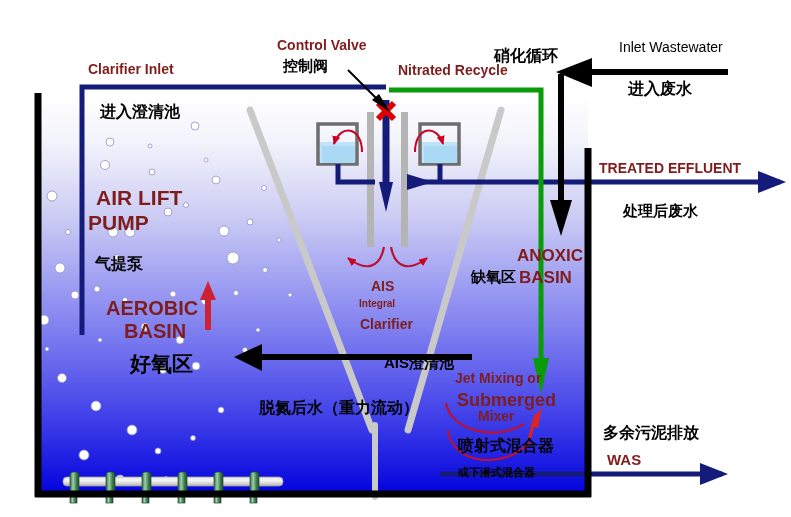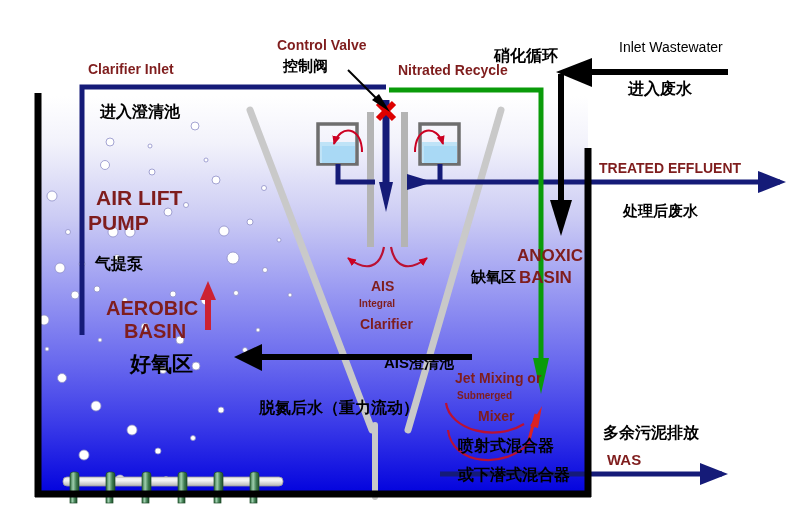--- a/index.html
+++ b/index.html
@@ -245,21 +245,21 @@
   <div class="lbl en" style="left:360px; top:317px; font-size:14px;">Clarifier</div>
   <div class="lbl cn" style="left:384px; top:337px; font-size:15px;margin-top:18px;">AIS澄清池</div>
 
   <div class="lbl en" style="left:517px; top:246px; font-size:17px;">ANOXIC</div>
   <div class="lbl en" style="left:519px; top:268px; font-size:17px;">BASIN</div>
   <div class="lbl cn" style="left:471px; top:269px; font-size:15px;">缺氧区</div>
 
   <div class="lbl cn" style="left:259px; top:399px; font-size:16px;">脱氮后水（重力流动）</div>
 
   <div class="lbl en" style="left:455px; top:371px; font-size:14px;">Jet Mixing or</div>
-  <div class="lbl en" style="left:457px; top:390px; font-size:10px;">Submerged</div>
+  <div class="lbl en" style="left:457px; top:390px; font-size:18px;">Submerged</div>
   <div class="lbl en" style="left:478px; top:409px; font-size:14px;">Mixer</div>
   <div class="lbl cn" style="left:458px; top:437px; font-size:16px;">喷射式混合器</div>
-  <div class="lbl cn" style="left:458px; top:466px; font-size:16px;">或下潜式混合器</div>
+  <div class="lbl cn" style="left:458px; top:466px; font-size:11px;">或下潜式混合器</div>
 
   <div class="lbl cn" style="left:603px; top:424px; font-size:16px;">多余污泥排放</div>
   <div class="lbl en" style="left:607px; top:452px; font-size:15px;">WAS</div>
 
 </div>
 
 </body></html>

